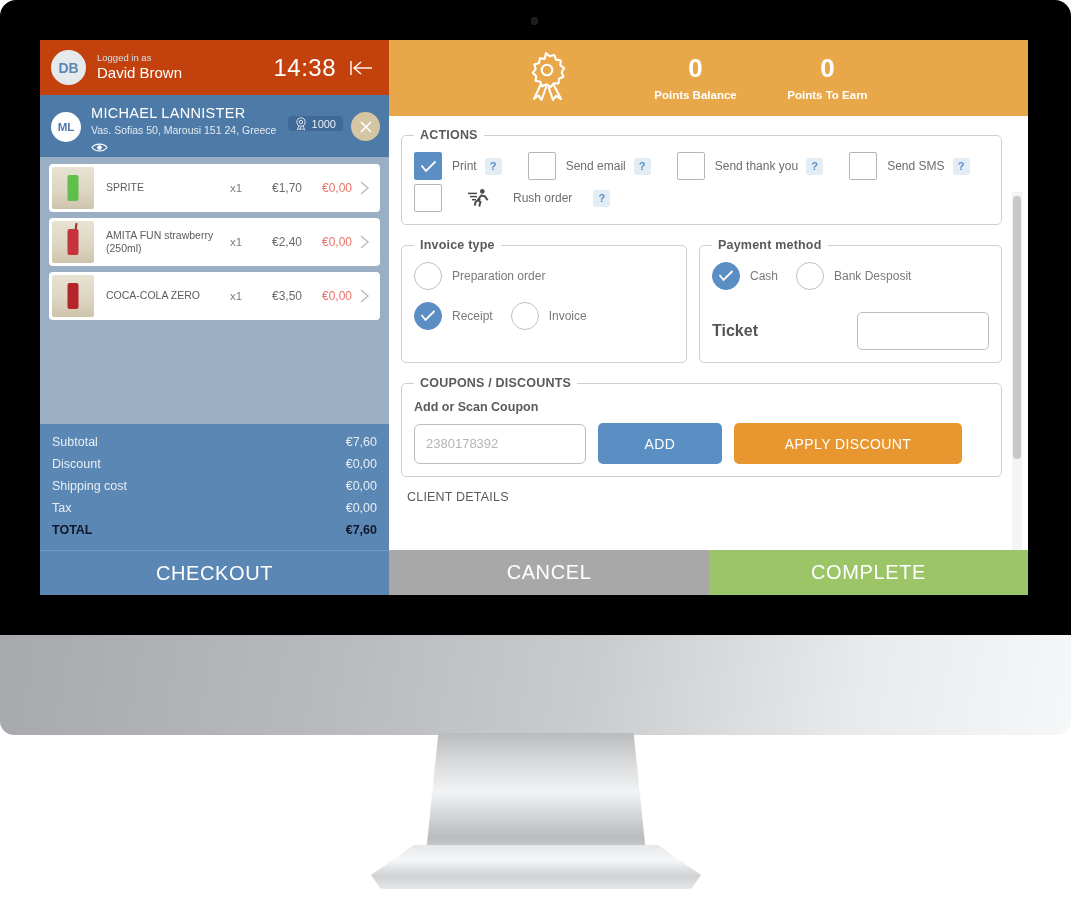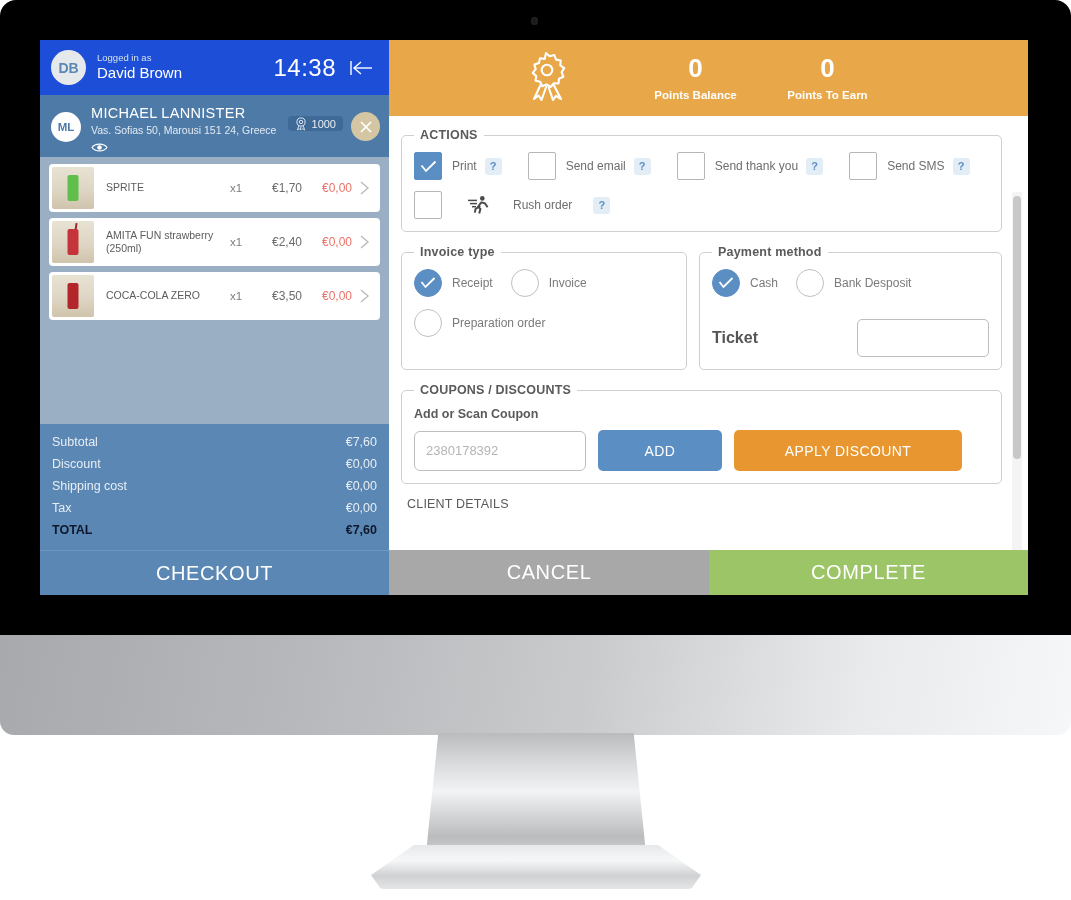--- a/index.html
+++ b/index.html
@@ -62,21 +62,21 @@
   }
 
   
   #cart-panel {
     width: 349px; height: 555px;
     background: #9bafc4;
     display: flex; flex-direction: column;
     flex-shrink: 0;
   }
   #user-bar {
-    height: 55px; background: #1d4ed8;
+    height: 55px; background: #c2410c;
     display: flex; align-items: center;
     padding: 0 10px 0 11px;
     color: #fff;
     justify-content: space-between;
   }
   .avatar {
     width: 35px; height: 35px; border-radius: 50%;
     background: #e6e9ec; color: #5b87b4;
     font-size: 14px; font-weight: bold;
     display: flex; align-items: center; justify-content: center;
@@ -189,21 +189,21 @@
     border: 1px solid #cfcfcf; border-radius: 5px;
     padding: 10px 12px 12px 12px;
     margin-bottom: 13px;
   }
   legend {
     font-size: 12.5px; font-weight: bold; color: #5a5a5a;
     padding: 0 6px; letter-spacing: .2px;
   }
 
   .chk-row { display: flex; align-items: center; }
-  .chk-row + .chk-row { margin-top: 11px; gap: 13px; }
+  .chk-row + .chk-row { margin-top: 4px; gap: 13px; }
   .chk-box {
     width: 28px; height: 28px; border: 1px solid #b6b6b6;
     background: #fff; border-radius: 2px; flex-shrink: 0;
     display: flex; align-items: center; justify-content: center;
   }
   .chk-box.on { background: #5b8fc4; border-color: #5b8fc4; }
   .chk-label { font-size: 12px; color: #6d6d6d; margin: 0 8px 0 10px; white-space: nowrap; }
   .help {
     width: 17px; height: 17px; border-radius: 3px;
     background: #e3edf6; color: #5b8fc4;
@@ -476,33 +476,33 @@
             </svg>
           </span>
           <span class="chk-label">Rush order</span>
           <span class="help">?</span>
         </div>
       </fieldset>
 
       <div id="mid-row">
         <fieldset id="invoice-fs">
           <legend>Invoice type</legend>
+          <div class="radio-row" id="invoice-row-2">
+              <div class="radio"></div>
+              <span class="radio-label">Preparation order</span>
+            </div>
           <div class="radio-row" id="invoice-row-1">
               <div class="radio on">
                 <svg width="16" height="12" viewBox="0 0 16 12">
                   <polyline points="1.5,5 5.5,10 14.5,1" fill="none" stroke="#ffffff" stroke-width="1.8"></polyline>
                 </svg>
               </div>
               <span class="radio-label">Receipt</span>
               <div class="radio"></div>
               <span class="radio-label">Invoice</span>
-            </div>
-          <div class="radio-row" id="invoice-row-2">
-              <div class="radio"></div>
-              <span class="radio-label">Preparation order</span>
             </div>
         </fieldset>
 
         <fieldset id="payment-fs">
           <legend>Payment method</legend>
           <div class="radio-row" id="payment-row">
               <div class="radio on">
                 <svg width="16" height="12" viewBox="0 0 16 12">
                   <polyline points="1.5,5 5.5,10 14.5,1" fill="none" stroke="#ffffff" stroke-width="1.8"></polyline>
                 </svg>

